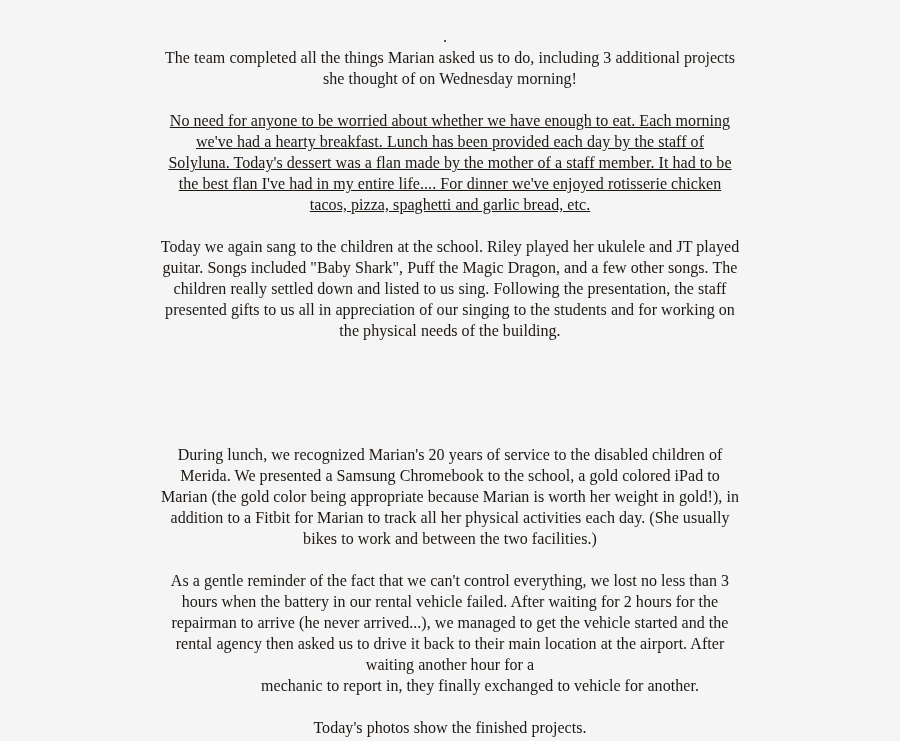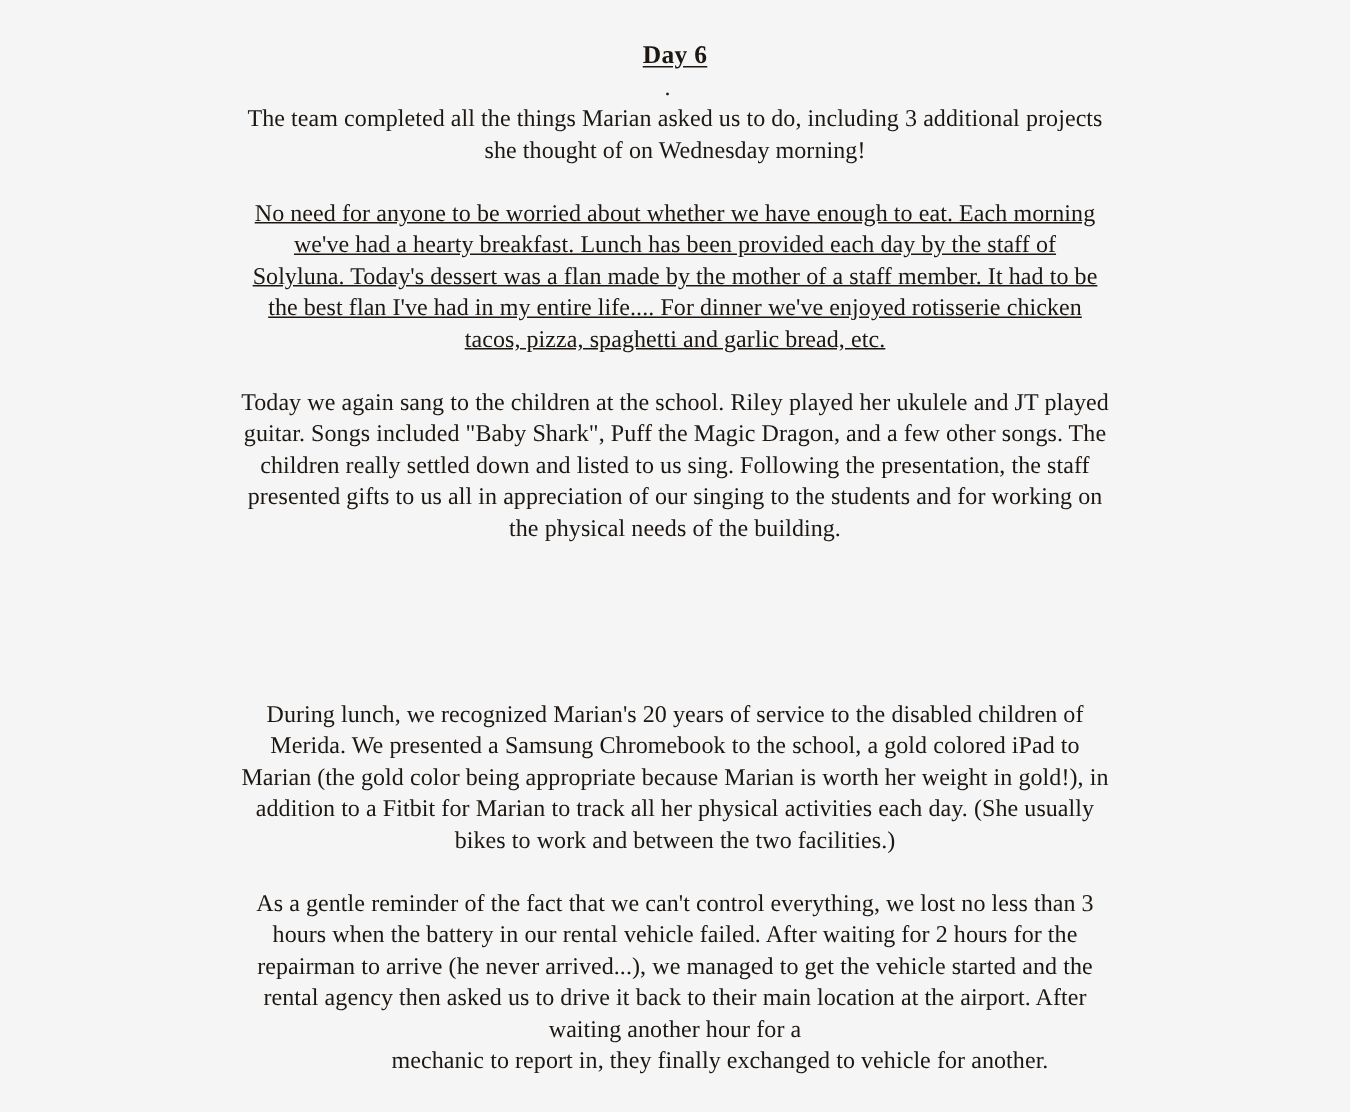--- a/index.html
+++ b/index.html
@@ -73,21 +73,20 @@
     padding: 0 4px;
     text-decoration: underline;
   }
 </style>
 </head>
 <body>
 
 <div class="page">
   <div class="content">
 
-    <h1 class="doc-title">Day 6</h1>
 
     <p class="stray-dot">.</p>
 
     <p class="para">The team completed all the things Marian asked us to do, including 3 additional projects she thought of on Wednesday morning!</p>
 
     <div class="spacer-line"></div>
 
     <p class="para para-indent-1">No need for anyone to be worried about whether we have enough to eat. Each morning we've had a hearty breakfast. Lunch has been provided each day by the staff of Solyluna. Today's dessert was a flan made by the mother of a staff member. It had to be the best flan I've had in my entire life.... For dinner we've enjoyed rotisserie chicken tacos, pizza, spaghetti and garlic bread, etc.</p>
 
     <div class="spacer-line"></div>

